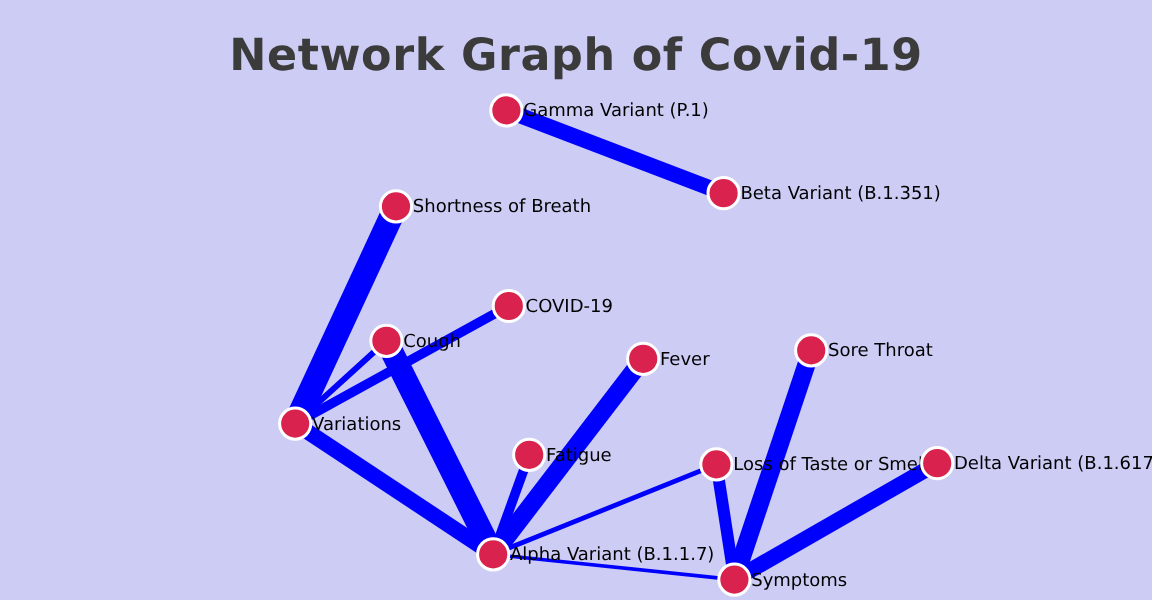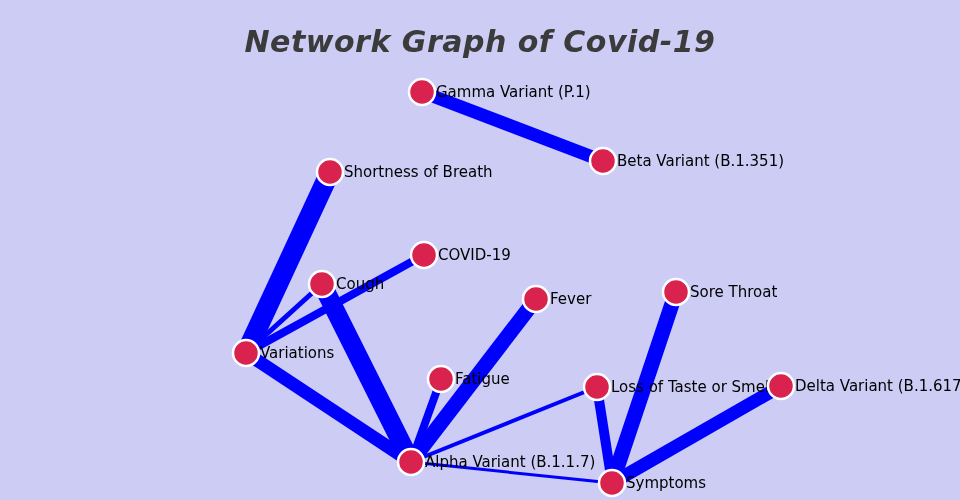--- a/index.html
+++ b/index.html
@@ -16,24 +16,23 @@
     height: 500px;
     overflow: hidden;
   }
   .chart-title {
     position: absolute;
     top: 24px;
     left: 0;
     width: 960px;
     text-align: center;
     margin: 0;
-    font-size: 30px;
+    font-size: 37px;
     font-weight: bold;
     letter-spacing: 0.5px;
-    font-style: italic;
   }
   svg.graph {
     position: absolute;
     top: 0;
     left: 0;
   }
   svg.graph text {
     font-family: "DejaVu Sans", sans-serif;
     font-size: 15px;
     fill: #000000;

